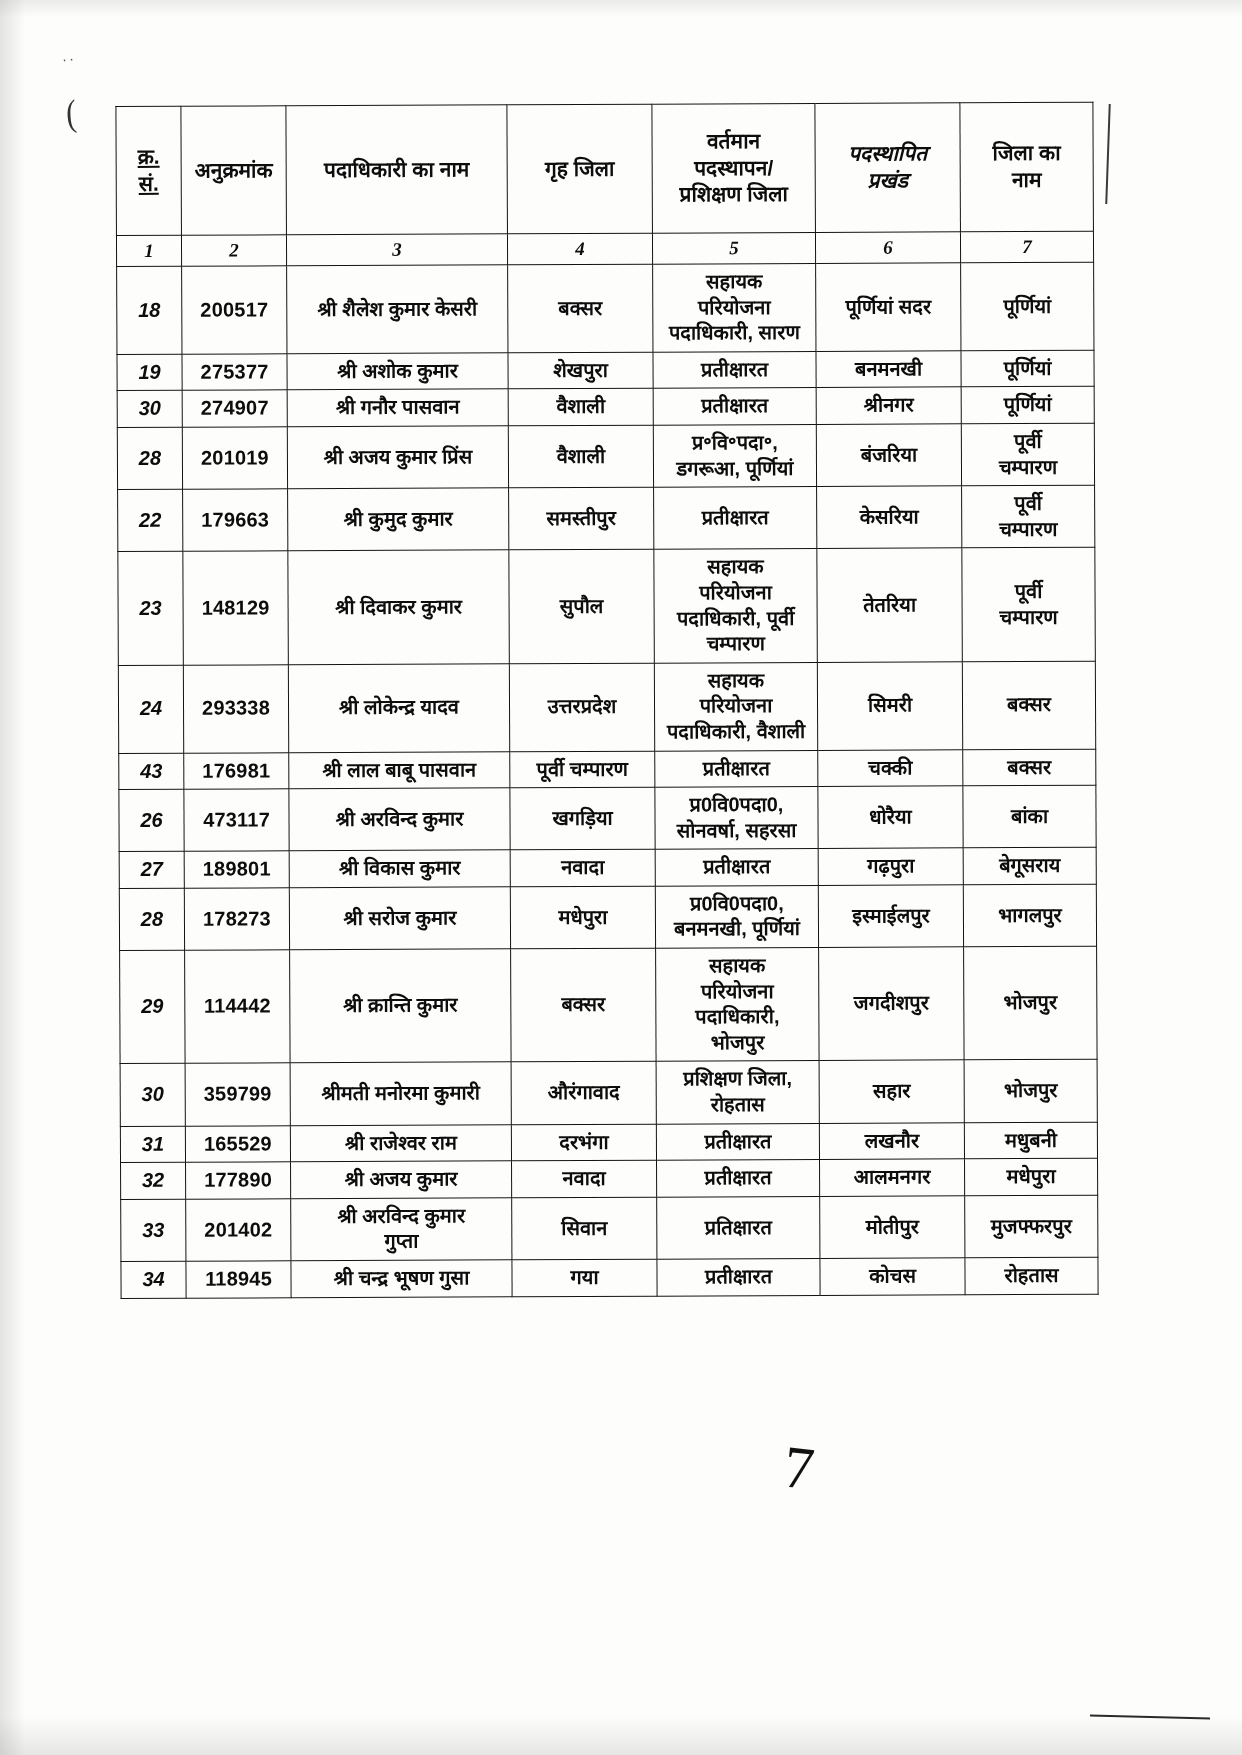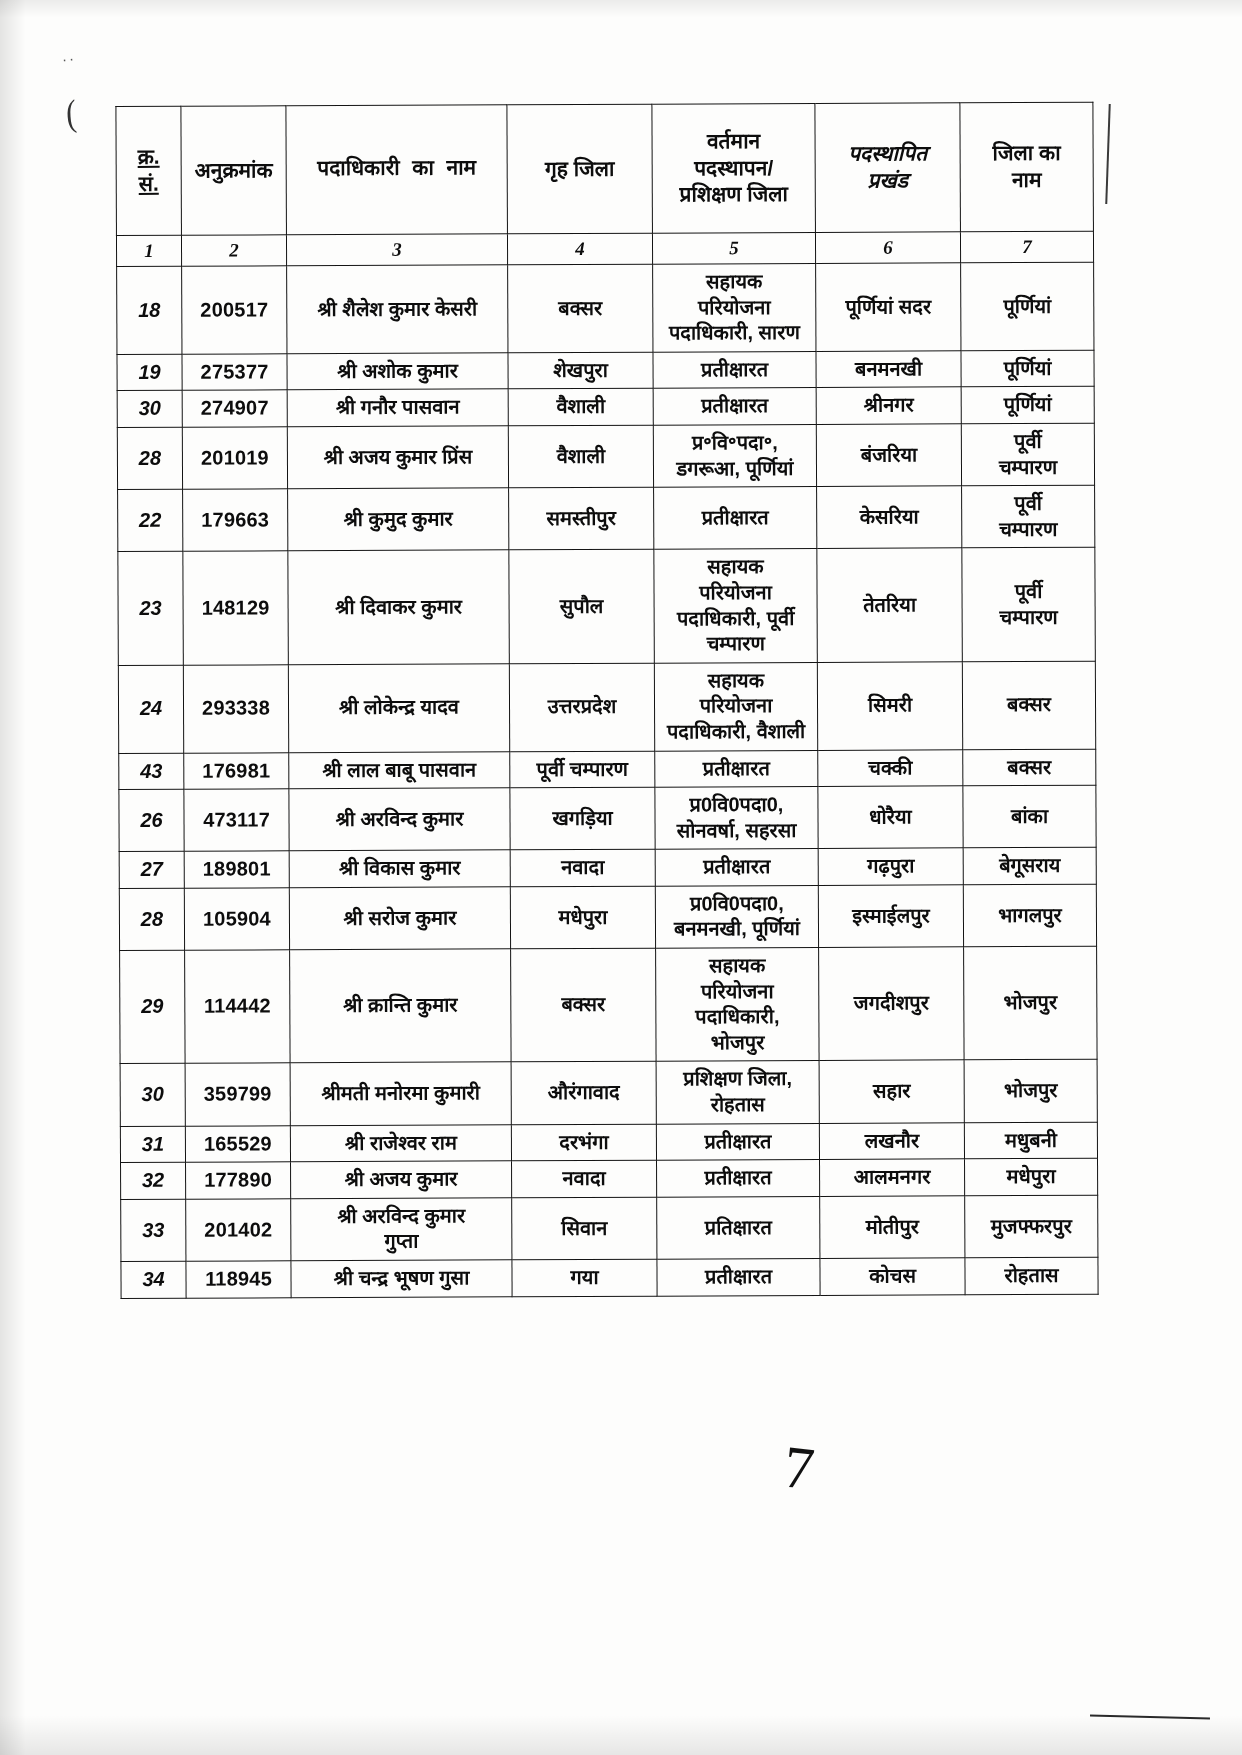--- a/index.html
+++ b/index.html
@@ -125,21 +125,21 @@
   td.c-sn   { width: 56px;  font-size: 19px; font-style: italic; }
   td.c-code { width: 96px;  font-size: 19px; letter-spacing: 0.2px; }
   td.c-name { width: 212px; text-align: center; }
   td.c-home { width: 136px; }
   td.c-curr { width: 154px; font-size: 18px; }
   td.c-blk  { width: 136px; }
   td.c-dist { width: 124px; }
 
   th.c-sn   { width: 56px; text-decoration: underline; }
   th.c-code { width: 96px; }
-  th.c-name { width: 212px; font-family: Liberation Mono, monospace; }
+  th.c-name { width: 212px; }
   th.c-home { width: 136px; }
   th.c-curr { width: 154px; }
   th.c-blk  { width: 136px; font-style: italic; }
   th.c-dist { width: 124px; }
 
   .cell-lines span { display: block; }
 </style>
 </head>
 <body>
 
@@ -505,21 +505,21 @@
               </div>
             </td>
             <td class="c-dist">
               <div class="cell-lines">
                 <span>बेगूसराय</span>
               </div>
             </td>
           </tr>
           <tr>
             <td class="c-sn">28</td>
-            <td class="c-code">105904</td>
+            <td class="c-code">178273</td>
             <td class="c-name">
               <div class="cell-lines">
                 <span>श्री सरोज कुमार</span>
               </div>
             </td>
             <td class="c-home">
               <div class="cell-lines">
                 <span>मधेपुरा</span>
               </div>
             </td>

